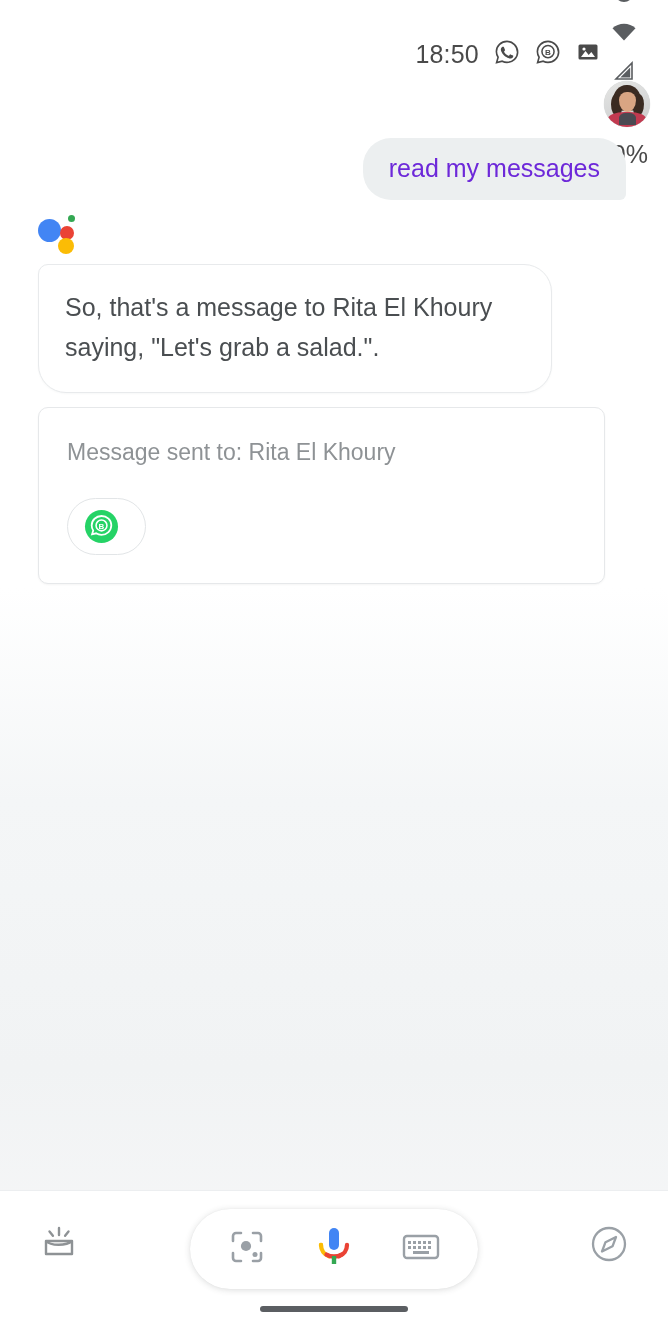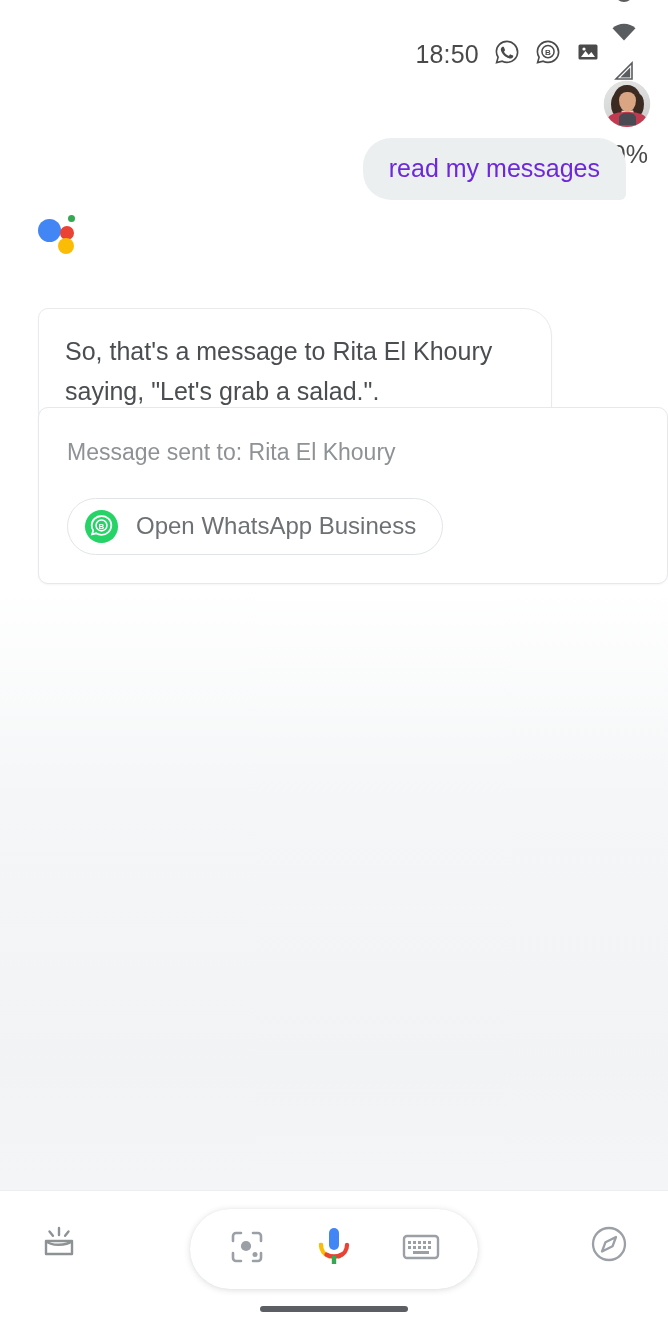--- a/index.html
+++ b/index.html
@@ -147,29 +147,28 @@
     left: 38px;
     width: 514px;
     background: #ffffff;
     border: 1px solid #e8eaec;
     border-radius: 10px 28px 28px 28px;
     padding: 23px 26px 25px 26px;
     font-size: 25px;
     line-height: 1.58;
     color: #4a4e51;
     box-shadow: 0 1px 2px rgba(60,64,67,0.04);
-    margin-top: 44px;
   }
 
   
   .message-card {
     position: absolute;
     top: 407px;
     left: 38px;
-    width: 630px;
+    width: 567px;
     background: #ffffff;
     border: 1px solid #e6e8ea;
     border-radius: 10px;
     padding: 30px 28px 28px 28px;
     box-shadow: 0 1px 2px rgba(60,64,67,0.05);
   }
   .card-label {
     font-size: 23px;
     color: #8e9295;
     line-height: 1.3;
@@ -358,21 +357,20 @@
 
     <div class="card-action">
       <span class="wab-icon">
         <svg width="35" height="35" viewBox="0 0 36 36">
           <circle cx="18" cy="18" r="17" fill="#25d366"></circle>
           <path d="M18 7.2c-5.6 0-10.1 4.3-10.1 9.7 0 1.9.6 3.7 1.6 5.2l-1.2 4 4.2-1.1c1.6 1 3.5 1.5 5.5 1.5 5.6 0 10.1-4.3 10.1-9.7S23.6 7.2 18 7.2z" fill="none" stroke="#ffffff" stroke-width="1.8"></path>
           <circle cx="18" cy="16.9" r="5.6" fill="none" stroke="#ffffff" stroke-width="1.6"></circle>
           <text x="18" y="20.4" font-family="Liberation Sans, sans-serif" font-size="8.2" font-weight="bold" fill="#ffffff" text-anchor="middle">B</text>
         </svg>
       </span>
-      <span class="card-action-label">Open WhatsApp Business</span>
     </div>
   </div>
 
   <div class="bottom-bar">
 
     <div class="bb-side">
       <span>
         <svg width="44" height="44" viewBox="0 0 44 44">
           <path d="M22 6v7" stroke="#8e9295" stroke-width="2.4" stroke-linecap="round"></path>
           <path d="M12.5 9.5l3.4 4.2" stroke="#8e9295" stroke-width="2.4" stroke-linecap="round"></path>

